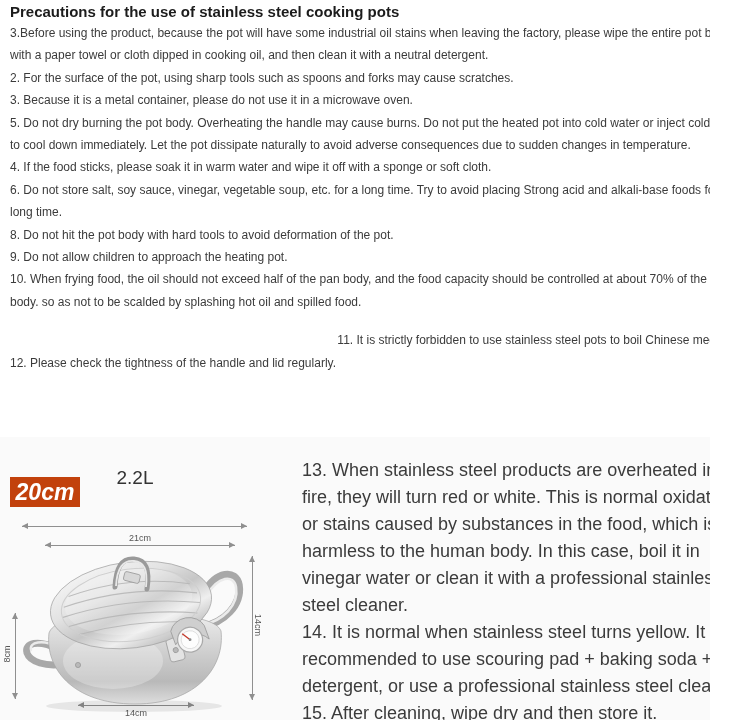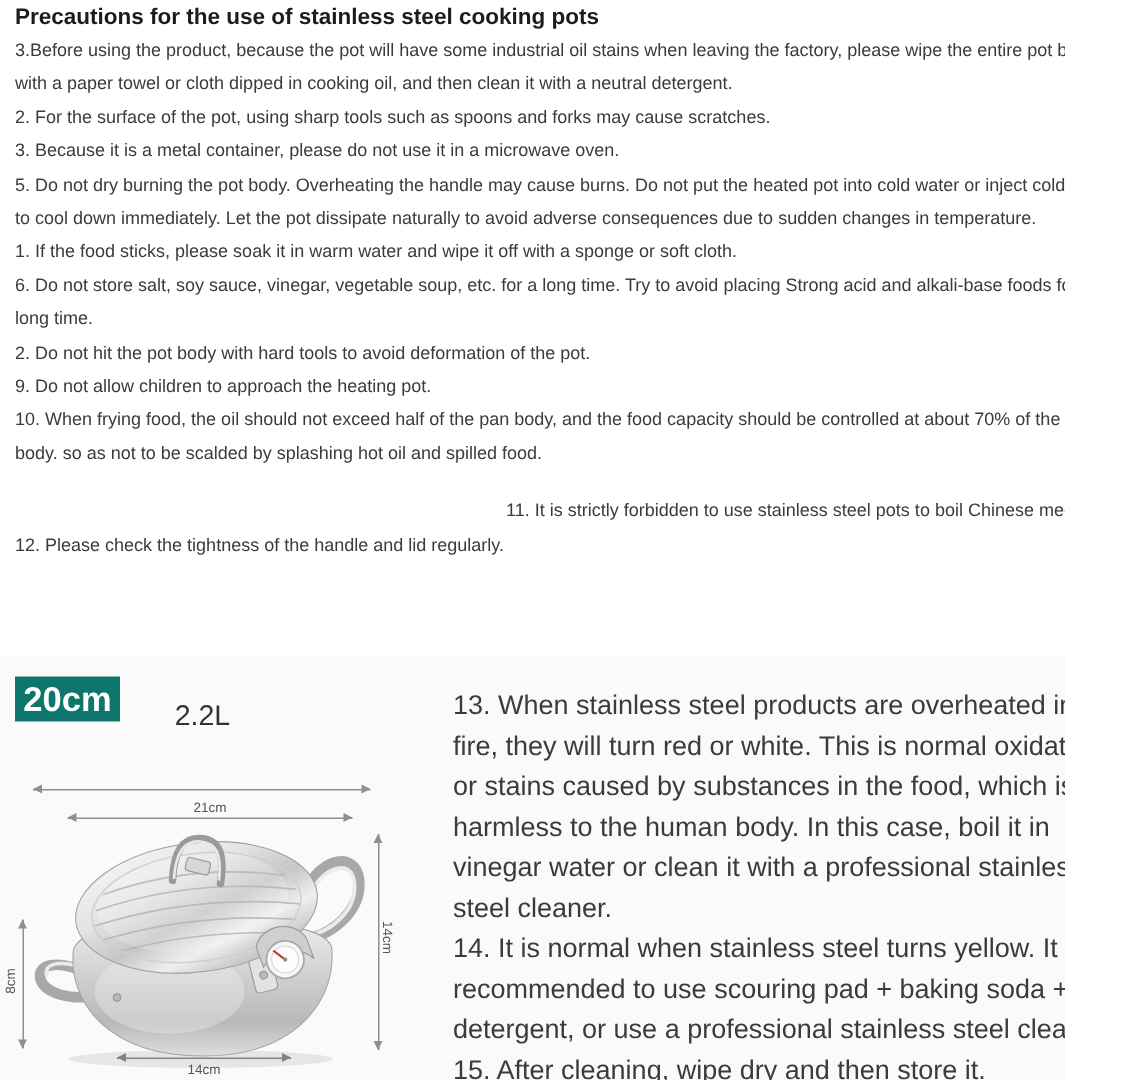--- a/index.html
+++ b/index.html
@@ -17,23 +17,23 @@
     font-size:12px; line-height:22.4px; color:#3b3b3b;
   }
   .precautions p { margin:0; }
   .precautions p.gap-top { margin-top:16px;text-align:right; }
 
   .product-section {
     position:absolute; left:0; top:437px; width:750px; height:283px;
     background:#fafafa;
   }
   .size-badge {
-    position:absolute; left:10px; top:14px; width:70px; height:30px;
-    background:#0f766e; color:#ffffff; font-size:23px; font-weight:bold;
-    display:flex; align-items:center; justify-content:center;
+    position:absolute; left:10px; top:40px; width:70px; height:30px;
+    background:#c2410c; color:#ffffff; font-size:23px; font-weight:bold;
+    display:flex; align-items:center; justify-content:center;font-style:italic;
   }
   .capacity {
     position:absolute; left:103px; top:30px; width:64px; text-align:center;
     font-size:19px; font-weight:normal; color:#333333;
   }
   .notes {
     position:absolute; left:302px; top:20px; width:444px;
     font-size:18px; line-height:27px; color:#3b3b3b;
   }
   .notes p { margin:0; }
@@ -64,23 +64,23 @@
 
 <div class="page">
 
   <h1 class="page-title">Precautions for the use of stainless steel cooking pots</h1>
 
   <div class="precautions">
     <p>3.Before using the product, because the pot will have some industrial oil stains when leaving the factory, please wipe the entire pot body with a paper towel or cloth dipped in cooking oil, and then clean it with a neutral detergent.</p>
     <p>2. For the surface of the pot, using sharp tools such as spoons and forks may cause scratches.</p>
     <p>3. Because it is a metal container, please do not use it in a microwave oven.</p>
     <p>5. Do not dry burning the pot body. Overheating the handle may cause burns. Do not put the heated pot into cold water or inject cold water to cool down immediately. Let the pot dissipate naturally to avoid adverse consequences due to sudden changes in temperature.</p>
-    <p>1. If the food sticks, please soak it in warm water and wipe it off with a sponge or soft cloth.</p>
+    <p>4. If the food sticks, please soak it in warm water and wipe it off with a sponge or soft cloth.</p>
     <p>6. Do not store salt, soy sauce, vinegar, vegetable soup, etc. for a long time. Try to avoid placing Strong acid and alkali-base foods for a long time.</p>
-    <p>2. Do not hit the pot body with hard tools to avoid deformation of the pot.</p>
+    <p>8. Do not hit the pot body with hard tools to avoid deformation of the pot.</p>
     <p>9. Do not allow children to approach the heating pot.</p>
     <p>10. When frying food, the oil should not exceed half of the pan body, and the food capacity should be controlled at about 70% of the pan body. so as not to be scalded by splashing hot oil and spilled food.</p>
     <p class="gap-top">11. It is strictly forbidden to use stainless steel pots to boil Chinese medicine.</p>
     <p>12. Please check the tightness of the handle and lid regularly.</p>
   </div>
 
   <div class="product-section">
 
     <div class="size-badge">20cm</div>
     <div class="capacity">2.2L</div>

